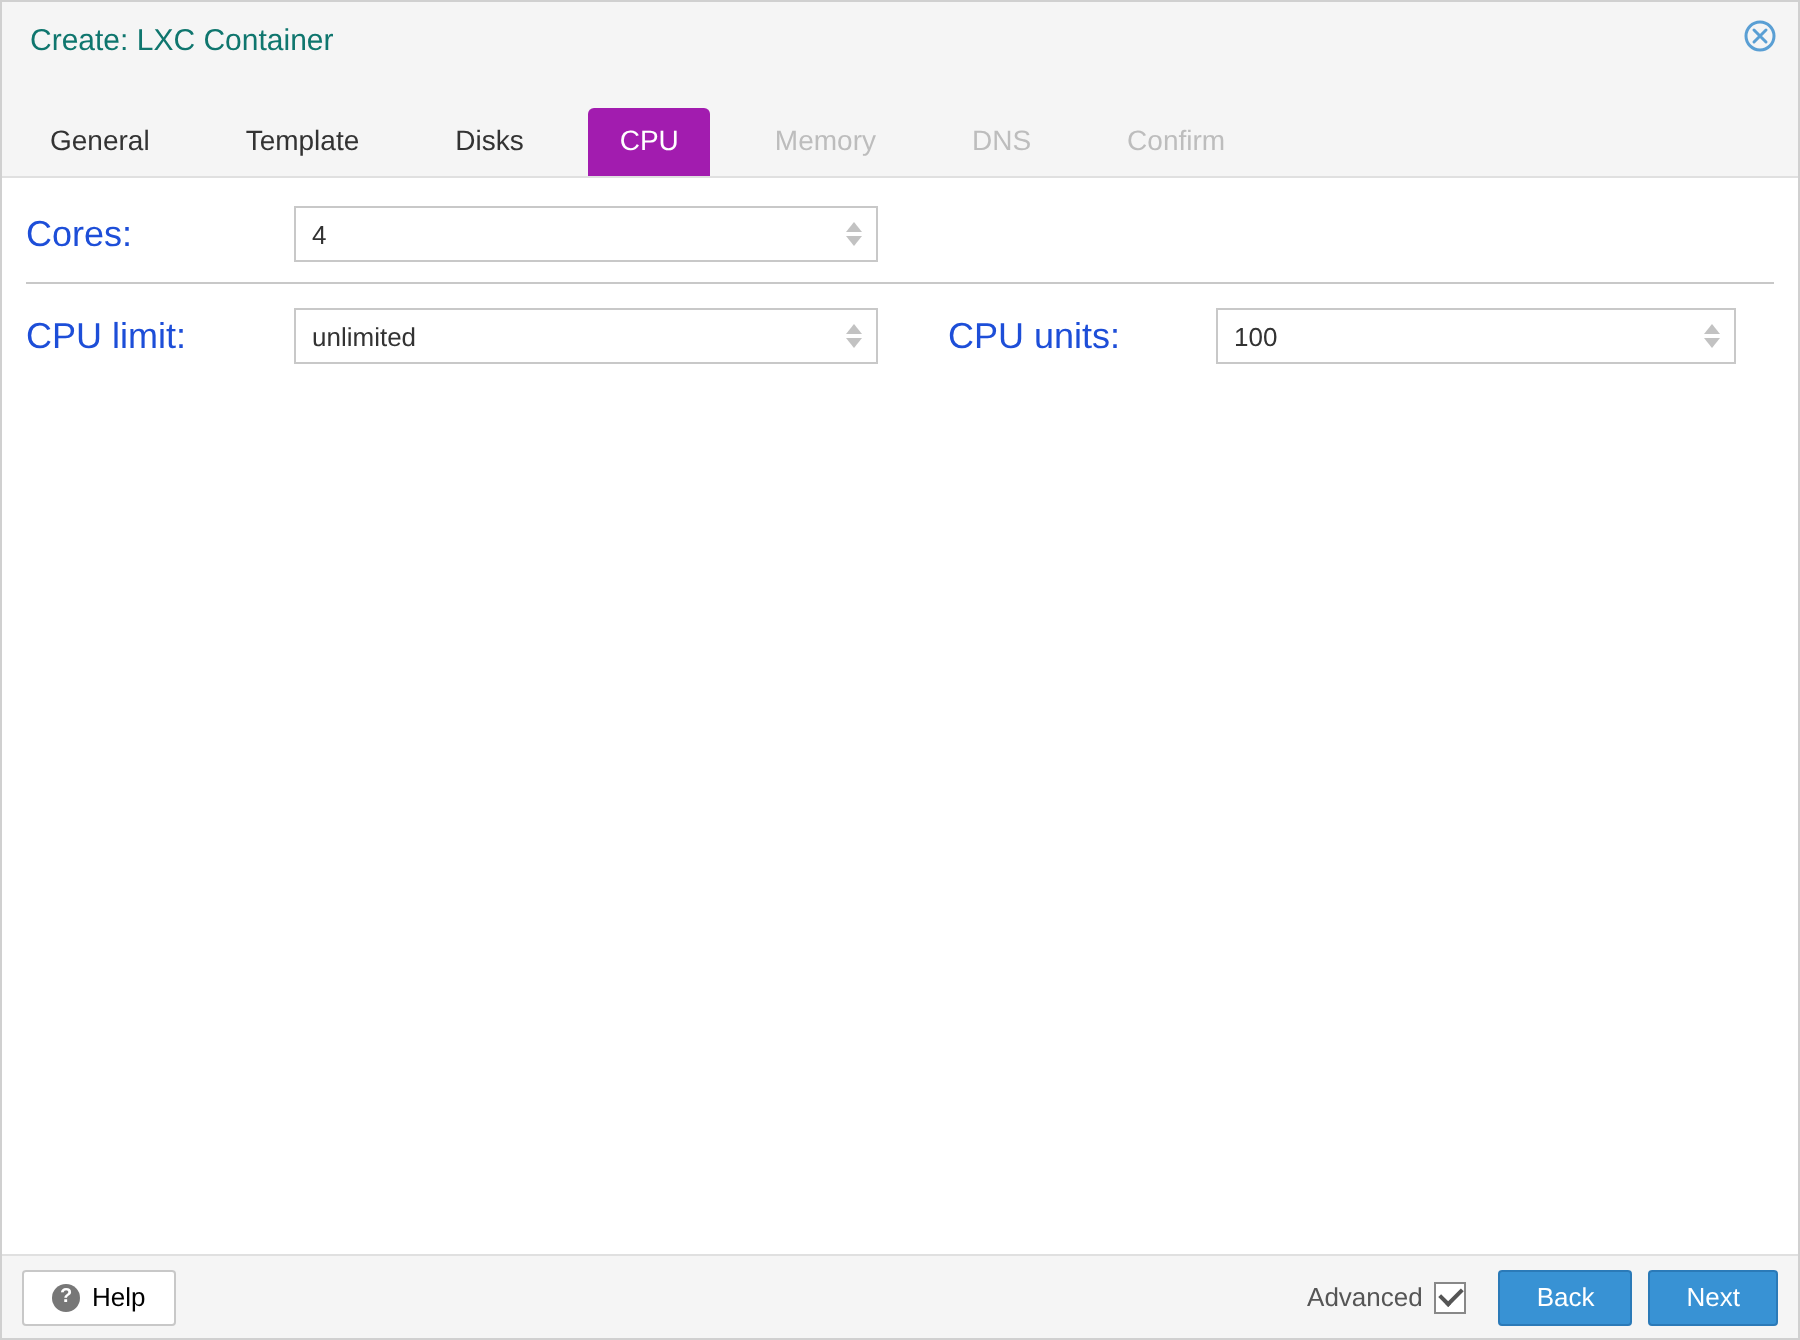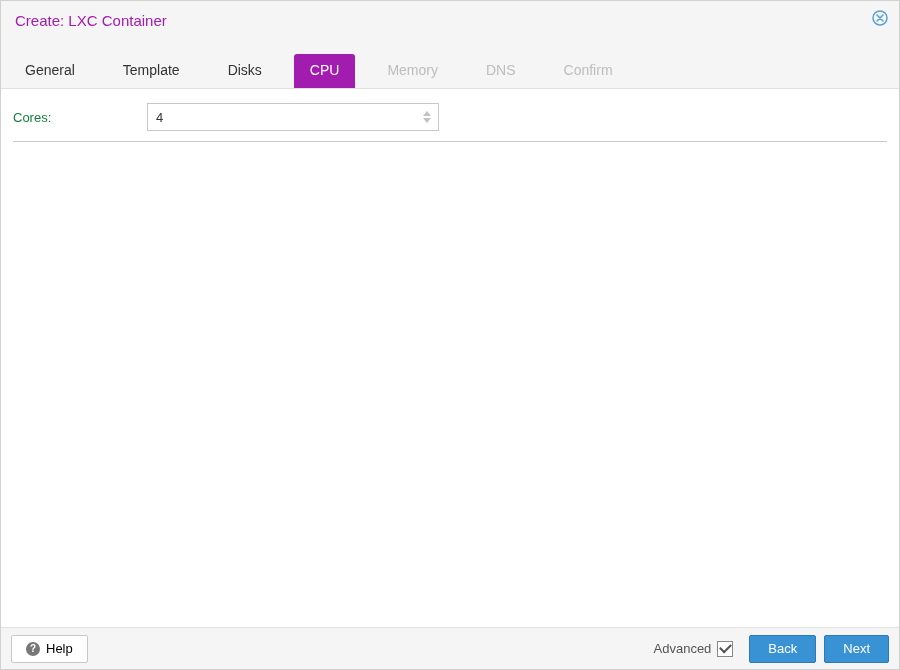--- a/index.html
+++ b/index.html
@@ -20,21 +20,21 @@
       flex-direction: column;
       border: 1px solid #d0d0d0;
     }
     .header {
       background: #f5f5f5;
       border-bottom: 1px solid #e0e0e0;
       height: 88px;
       position: relative;
     }
     .title {
-      color: #a21caf;
+      color: #0f766e;
       font-size: 15px;
       padding: 11px 27px 0 14px;
       font-weight: 400;
     }
     .close-btn {
       position: absolute;
       right: 10px;
       top: 8px;
       width: 18px;
       height: 18px;
@@ -77,22 +77,22 @@
       margin-bottom: 10px;
       align-items: center;
     }
     .field {
       display: flex;
       align-items: center;
       width: 50%;
     }
     .field-label {
       width: 134px;
-      font-size: 13px;
-      color: #15803d;
+      font-size: 18px;
+      color: #1d4ed8;
       padding-right: 6px;
     }
     .spinner-wrap {
       position: relative;
       flex: 1;
       max-width: 292px;
     }
     .spinner-input {
       width: 100%;
       height: 28px;
@@ -221,20 +221,42 @@
           <div class="spinner-arrows">
             <div class="arrow-up"></div>
             <div class="arrow-down"></div>
           </div>
         </div>
       </div>
     </div>
 
     <div class="divider"></div>
 
+    <div class="row">
+      <div class="field">
+        <div class="field-label">CPU limit:</div>
+        <div class="spinner-wrap">
+          <input class="spinner-input" value="unlimited" style="">
+          <div class="spinner-arrows">
+            <div class="arrow-up"></div>
+            <div class="arrow-down"></div>
+          </div>
+        </div>
+      </div>
+      <div class="field" style="padding-left:24px">
+        <div class="field-label">CPU units:</div>
+        <div class="spinner-wrap" style="max-width:260px">
+          <input class="spinner-input" value="100" style="">
+          <div class="spinner-arrows">
+            <div class="arrow-up"></div>
+            <div class="arrow-down"></div>
+          </div>
+        </div>
+      </div>
+    </div>
   </div>
 
   <div class="footer">
     <button class="btn">
       <span class="help-icon">?</span>
       <span>Help</span>
     </button>
     <div class="footer-spacer"></div>
     <div class="advanced-wrap">
       <span>Advanced</span>

